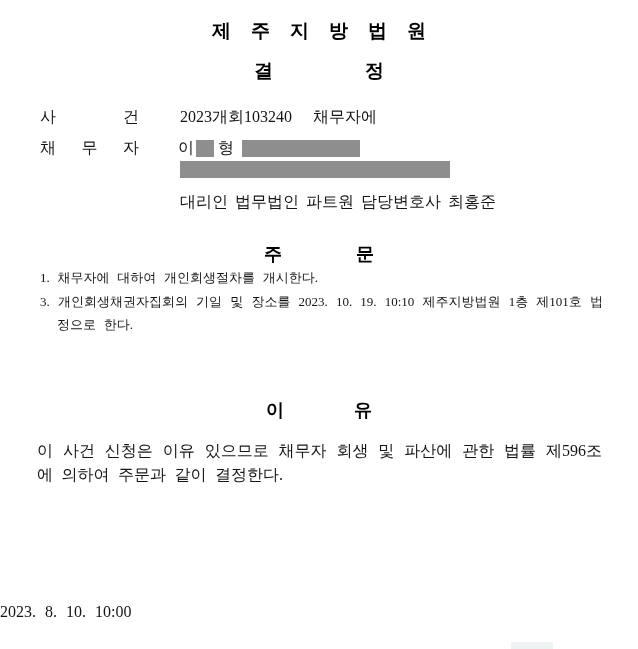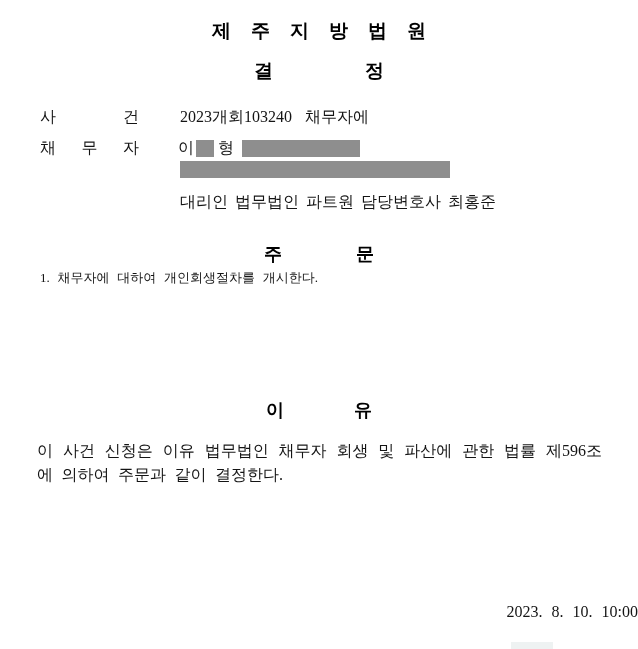--- a/index.html
+++ b/index.html
@@ -38,21 +38,21 @@
     font-size: 16px;
     line-height: 20px;
   }
   .case-label   { top: 107px; }
   .debtor-label { top: 138px; }
 
   .case-value {
     position: absolute;
     left: 180px; top: 107px;
     display: flex;
-    gap: 13px;
+    gap: 21px;
     font-size: 16px;
     line-height: 20px;
   }
   .debtor-name-line {
     position: absolute;
     left: 178px; top: 138px;
     display: flex;
     align-items: center;
     font-size: 16px;
     line-height: 20px;
@@ -96,21 +96,21 @@
     left: 37px; top: 439px;
     width: 565px;
     font-size: 16px;
     line-height: 24px;
     word-spacing: 4.5px;
     text-align: justify;
   }
   .decision-date {
     position: absolute;
     left: 0; right: 0; top: 602px;
-    text-align: right;
+    text-align: left;
     font-size: 16px;
     line-height: 20px;
     word-spacing: 5px;
   }
   .corner-artifact {
     position: absolute;
     left: 511px; top: 642px;
     width: 42px; height: 7px;
     background: #eef2f2;
   }
@@ -162,26 +162,28 @@
   <div class="representative">대리인 법무법인 파트원 담당변호사 최홍준</div>
 
   <div class="heading order-head">
       <span>주</span>
       <span>문</span>
     </div>
 
   <ol class="order-list">
     <li><span>1.</span>
       <span>채무자에 대하여 개인회생절차를 개시한다.</span></li>
+    <li><span>3.</span>
+      <span>개인회생채권자집회의 기일 및 장소를 2023. 10. 19. 10:10 제주지방법원 1층 제101호 법정으로 한다.</span></li>
   </ol>
 
   <div class="heading reason-head">
       <span>이</span>
       <span>유</span>
     </div>
 
-  <div class="reason-text">이 사건 신청은 이유 법무법인 채무자 회생 및 파산에 관한 법률 제596조에 의하여 주문과 같이 결정한다.</div>
+  <div class="reason-text">이 사건 신청은 이유 있으므로 채무자 회생 및 파산에 관한 법률 제596조에 의하여 주문과 같이 결정한다.</div>
 
   <div class="decision-date">2023. 8. 10. 10:00</div>
 
   <div class="corner-artifact"></div>
 
 </div>
 
 </body></html>

